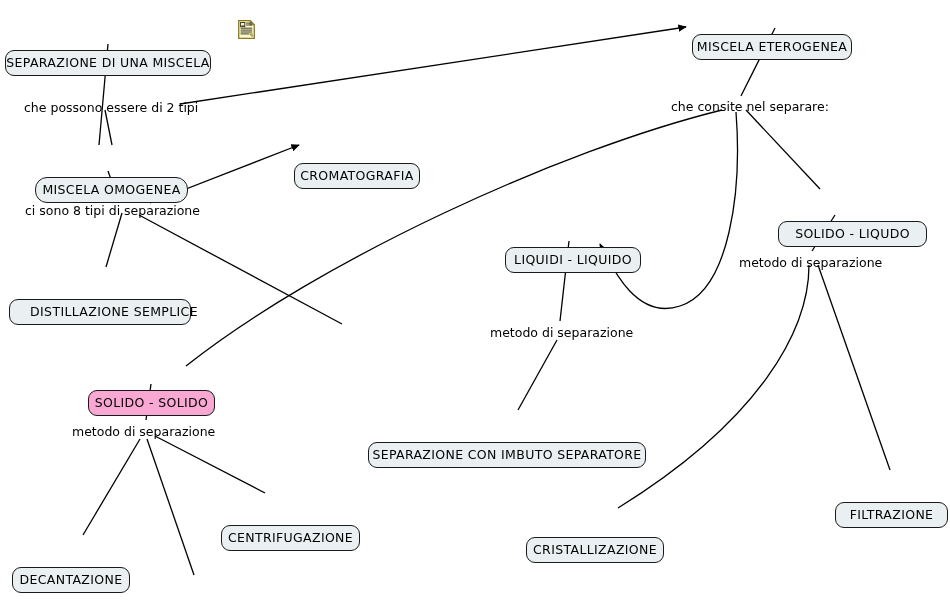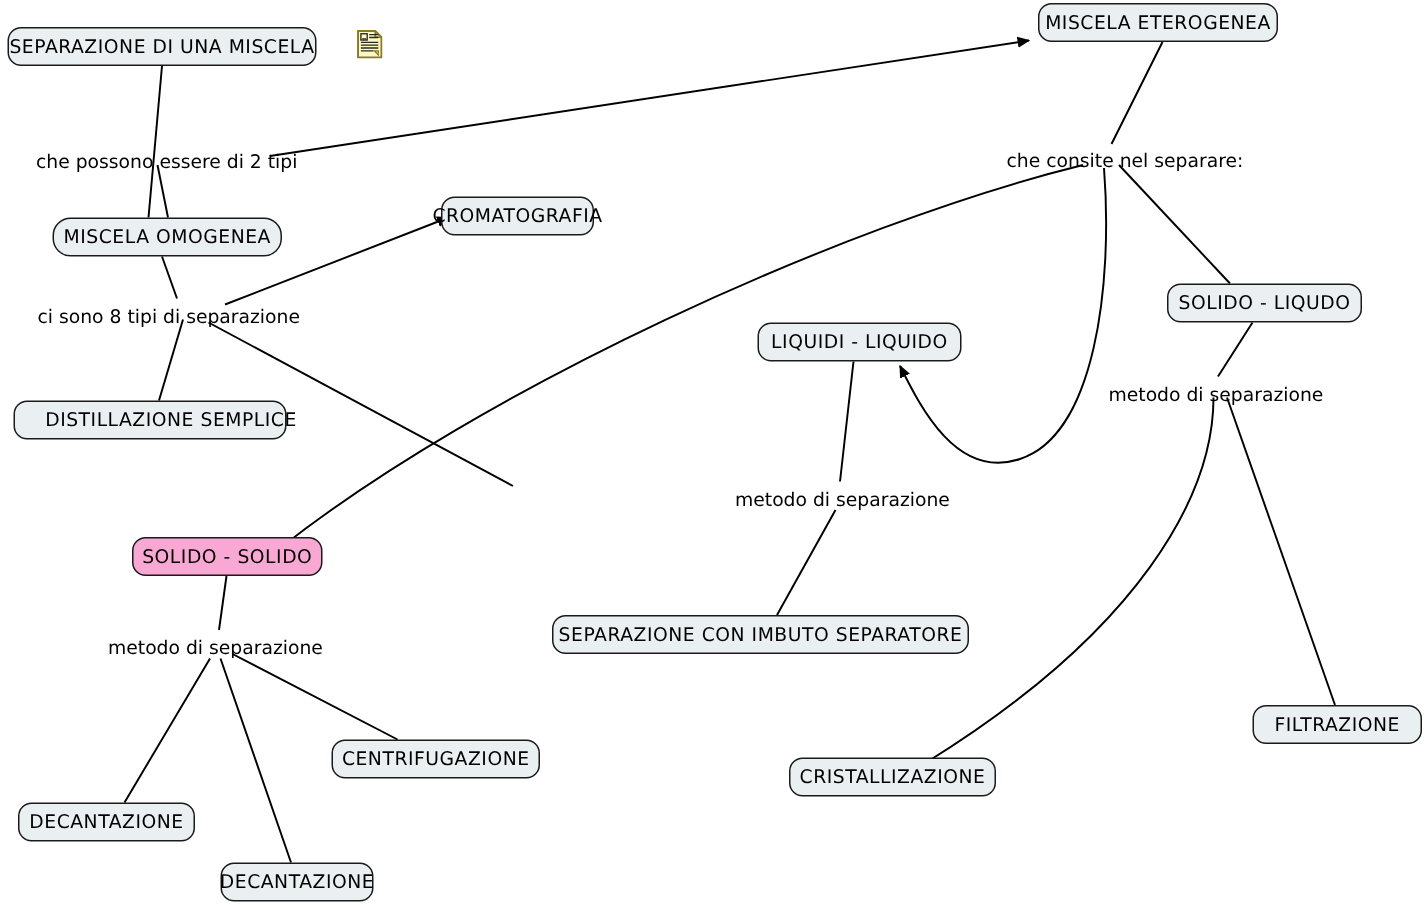--- a/index.html
+++ b/index.html
@@ -38,20 +38,21 @@
     color: #000000;
     font-size: 12.5px;
     line-height: 1;
     letter-spacing: 0.35px;
     white-space: nowrap;
     display: flex;
     align-items: center;
     justify-content: center;
     padding: 0 10px;
     height: 26px;
+    margin-top: 32px;
   }
   .linklabel {
     position: absolute;
     color: #000000;
     font-size: 12.5px;
     line-height: 1;
     white-space: nowrap;
     background: transparent;
   }
   .note-icon {
@@ -115,24 +116,24 @@
 
   <div class="node" style="left: 5px; top: 18px; width: 206px; background: rgb(234, 240, 242); border-color: rgb(26, 26, 26); color: rgb(0, 0, 0);">
       <span>SEPARAZIONE DI UNA MISCELA</span>
     </div>
   <div class="node" style="left: 692px; top: 2px; width: 160px; background: rgb(234, 240, 242); border-color: rgb(26, 26, 26); color: rgb(0, 0, 0);">
       <span>MISCELA ETEROGENEA</span>
     </div>
   <div class="node" style="left: 35px; top: 145px; width: 153px; background: rgb(234, 240, 242); border-color: rgb(26, 26, 26); color: rgb(0, 0, 0); border-radius: 12px;">
       <span>MISCELA OMOGENEA</span>
     </div>
-  <div class="node" style="left: 294px; top: 131px; width: 102px; background: rgb(234, 240, 242); border-color: rgb(26, 26, 26); color: rgb(0, 0, 0);">
+  <div class="node" style="left: 294px; top: 131px; width: 126px; background: rgb(234, 240, 242); border-color: rgb(26, 26, 26); color: rgb(0, 0, 0);">
       <span>CROMATOGRAFIA</span>
     </div>
-  <div class="node" style="left: 778px; top: 189px; width: 130px; background: rgb(234, 240, 242); border-color: rgb(26, 26, 26); color: rgb(0, 0, 0);">
+  <div class="node" style="left: 778px; top: 189px; width: 149px; background: rgb(234, 240, 242); border-color: rgb(26, 26, 26); color: rgb(0, 0, 0);">
       <span>SOLIDO - LIQUDO</span>
     </div>
   <div class="node" style="left: 505px; top: 215px; width: 136px; background: rgb(234, 240, 242); border-color: rgb(26, 26, 26); color: rgb(0, 0, 0);">
       <span>LIQUIDI - LIQUIDO</span>
     </div>
   <div class="node" style="left: 9px; top: 267px; width: 182px; background: rgb(234, 240, 242); border-color: rgb(26, 26, 26); color: rgb(0, 0, 0); padding-left: 38px;">
       <span>DISTILLAZIONE SEMPLICE</span>
     </div>
   <div class="node" style="left: 88px; top: 358px; width: 127px; background: #f9a8d4; border-color: rgb(26, 26, 26); color: rgb(0, 0, 0);">
       <span>SOLIDO - SOLIDO</span>

